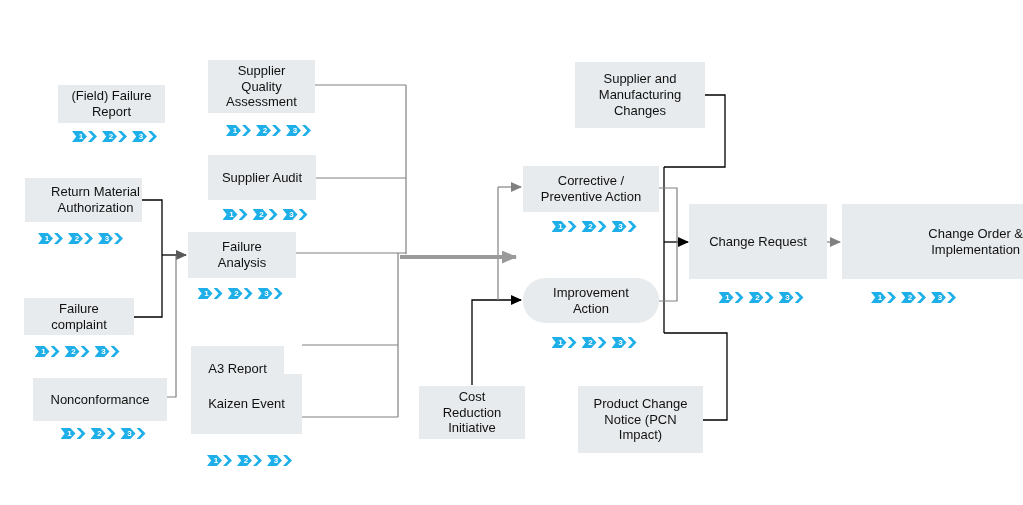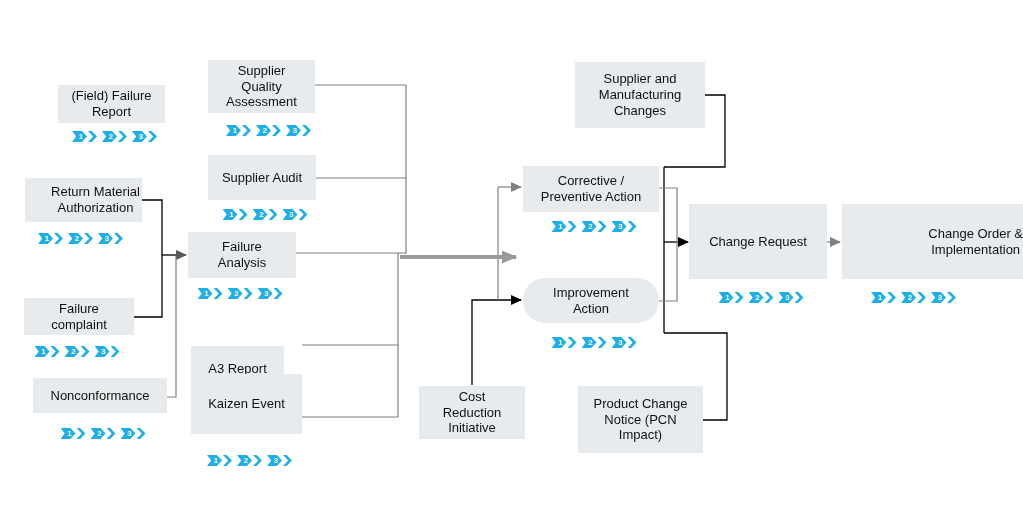--- a/index.html
+++ b/index.html
@@ -152,21 +152,21 @@
         </span>
         <span class="step">
           <span class="step-num">2</span>
           <span class="step-chev"></span>
         </span>
         <span class="step">
           <span class="step-num">3</span>
           <span class="step-chev"></span>
         </span>
       </div>
-      <div class="node" style="left: 33px; top: 378px; width: 134px; height: 35px;"><span>Nonconformance</span></div>
+      <div class="node" style="left: 33px; top: 378px; width: 134px; height: 43px;"><span>Nonconformance</span></div>
       <div class="steps" style="left: 60.5px; top: 428px;">
         <span class="step">
           <span class="step-num">1</span>
           <span class="step-chev"></span>
         </span>
         <span class="step">
           <span class="step-num">2</span>
           <span class="step-chev"></span>
         </span>
         <span class="step">

